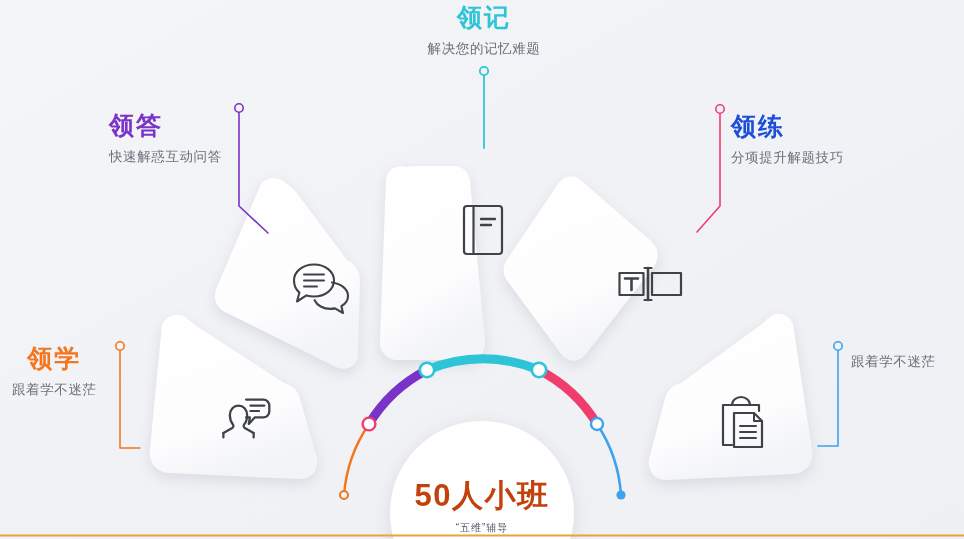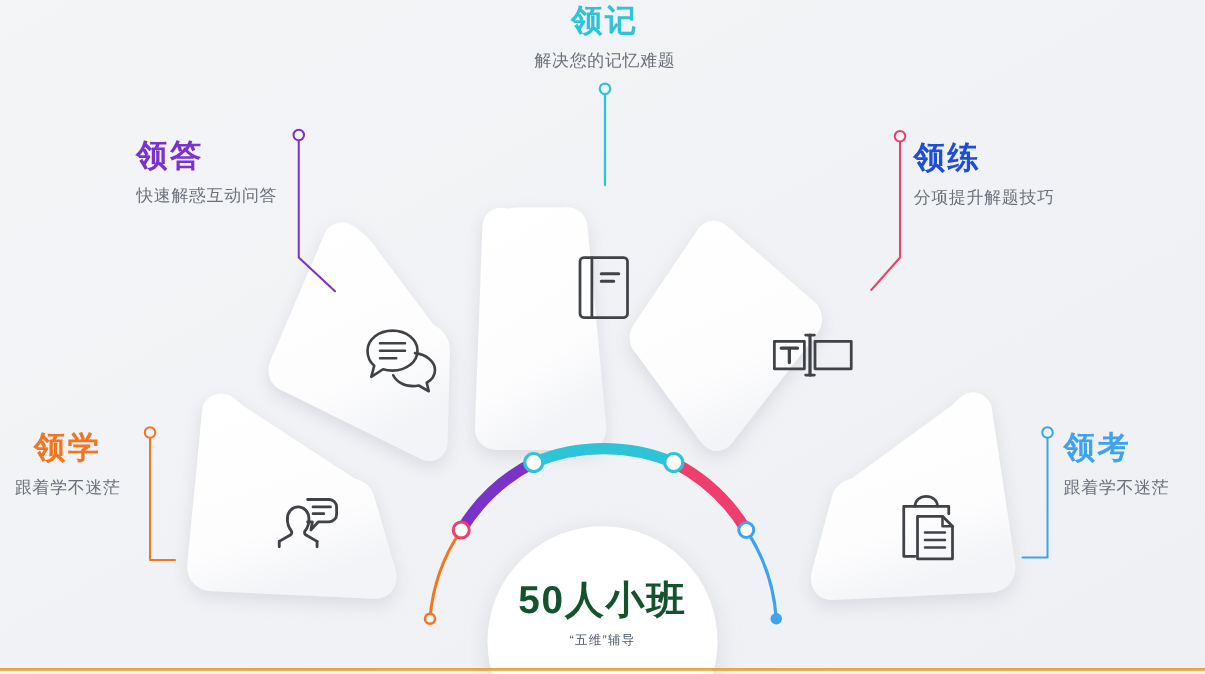--- a/index.html
+++ b/index.html
@@ -255,22 +255,21 @@
     <div class="ttl" style="color: #1d4ed8;">领练</div>
     <div class="sub">分项提升解题技巧</div>
   </div>
 
   <div class="label lefty" id="lbl-lixue">
     <div class="ttl" style="color: rgb(245, 117, 30); text-align: center;">领学</div>
     <div class="sub">跟着学不迷茫</div>
   </div>
 
   <div class="label right" id="lbl-likao">
-    <div class="ttl" style="color: rgb(61, 163, 239);">领考</div>
     <div class="sub">跟着学不迷茫</div>
   </div>
 
   <div id="center-text">
-    <div class="big" style="color: #14532d;">50人小班</div>
+    <div class="big" style="color: #c2410c; margin-top: 16px;">50人小班</div>
     <div class="small">“五维”辅导</div>
   </div>
 
 </div>
 
 </body></html>

